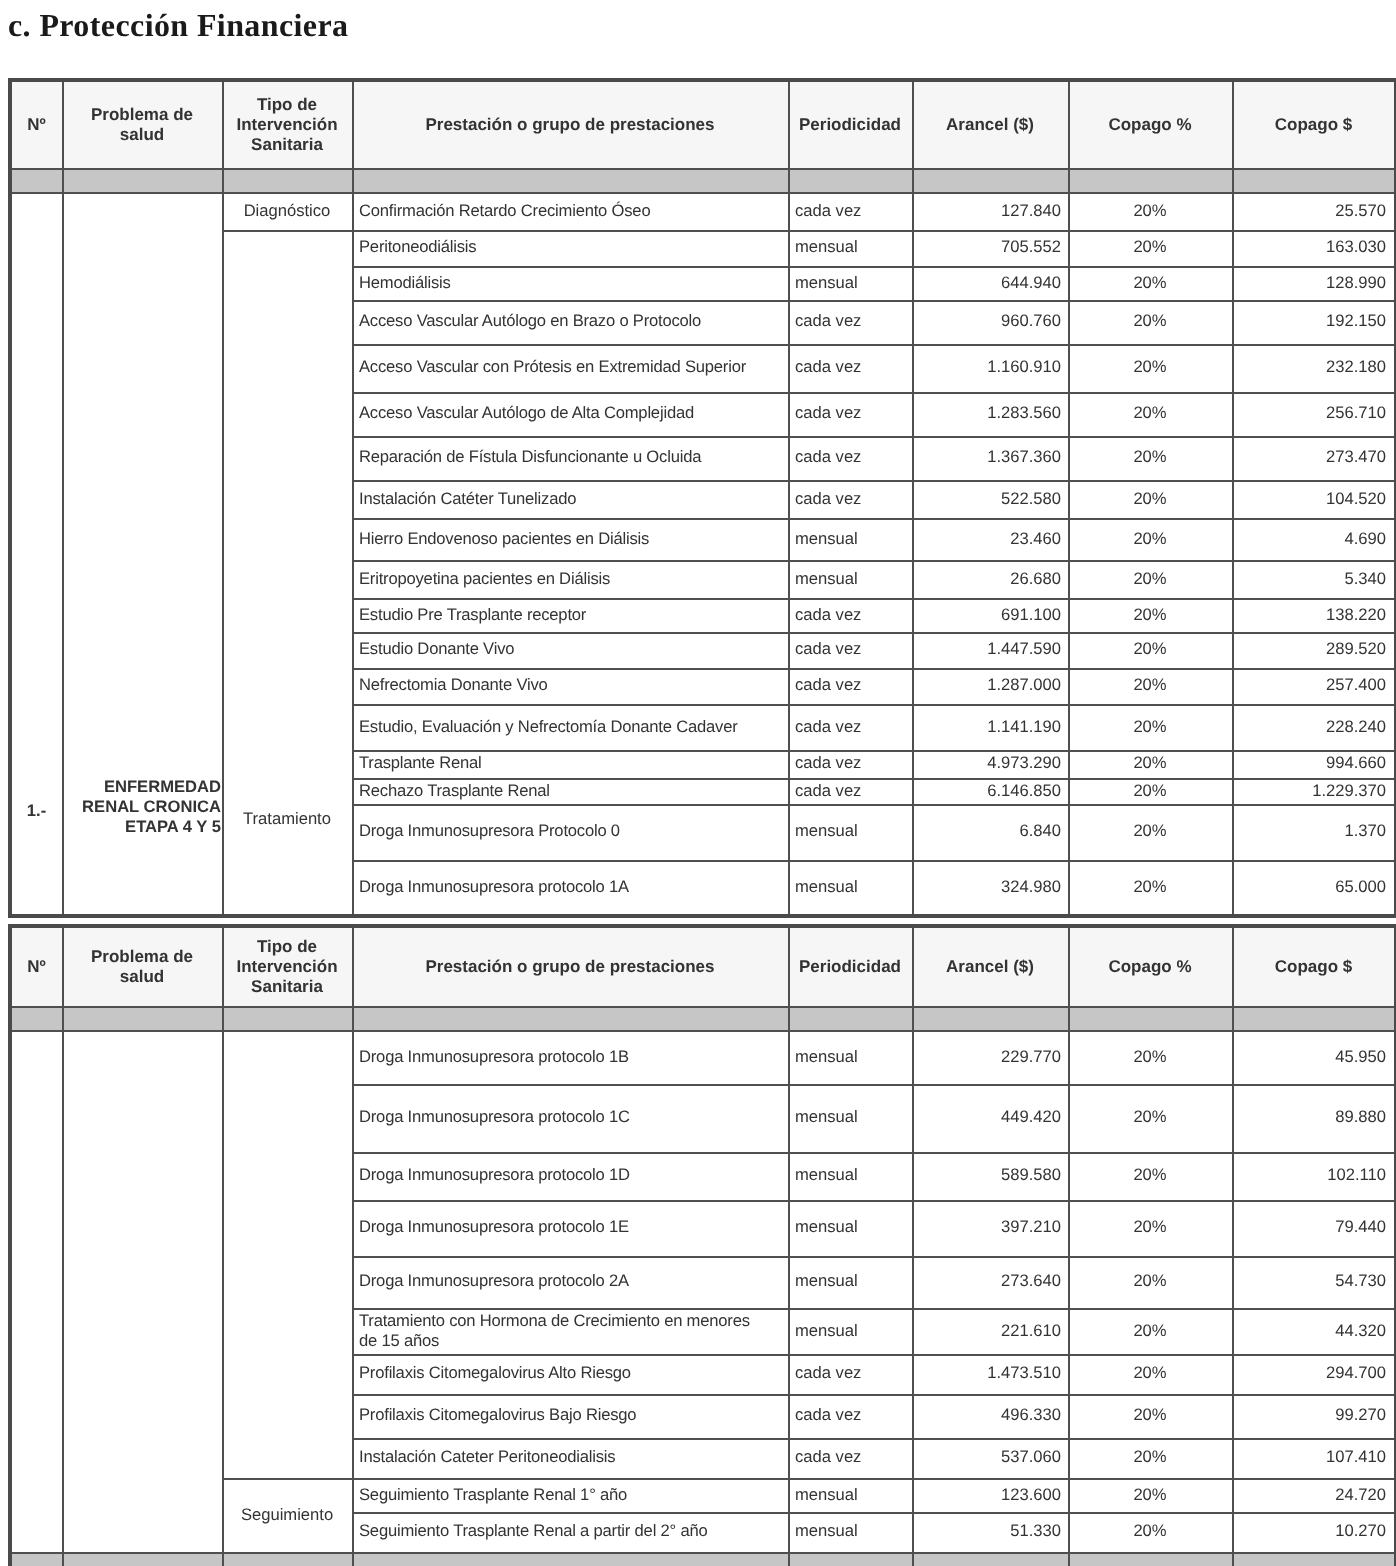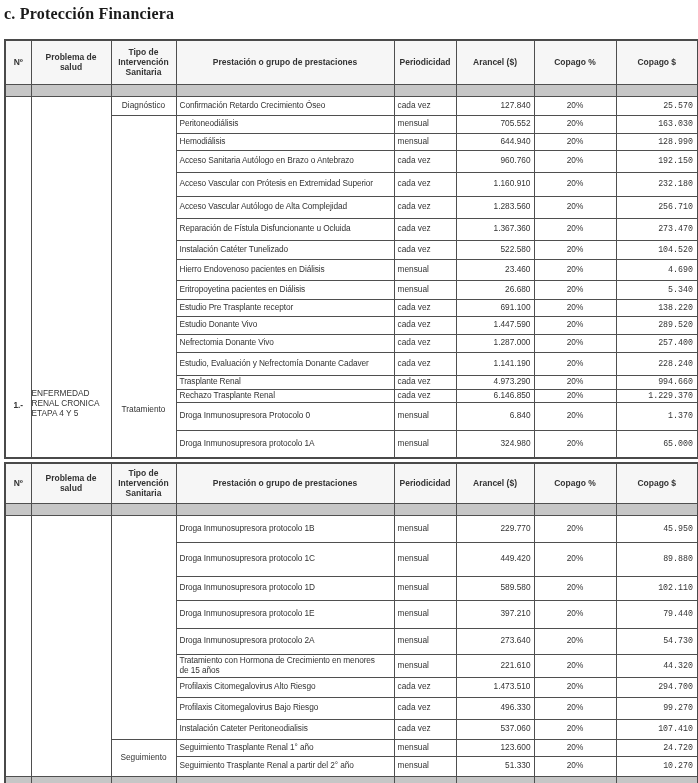--- a/index.html
+++ b/index.html
@@ -46,27 +46,27 @@
     padding: 2px 2px;
     color: #333333;
   }
   .first thead tr { height: 44px; }
   .second thead tr { height: 40px; }
 
   tr.sep-row { height: 12px; }
   tr.sep-row td { background: #c6c6c6; padding: 0; }
 
   td.c-num   { text-align: center; font-weight: bold; }
-  td.c-prob  { text-align: left; font-weight: normal; padding: 1px 0; }
+  td.c-prob  { text-align: right; font-weight: bold; padding: 1px 0; }
   td.c-tipo  { text-align: center; padding: 1px 2px; }
   td.c-prest { text-align: left;  padding: 1px 8px 1px 3px; letter-spacing: -0.1px; }
   td.c-per   { text-align: left;  padding: 1px 2px 1px 3px; margin-top: 47px; }
   td.c-ara   { text-align: right; padding: 1px 3px; }
   td.c-pct   { text-align: center; padding: 1px 2px; }
-  td.c-cop   { text-align: right; padding: 1px 4px; font-family: Liberation Mono, monospace; }
+  td.c-cop   { text-align: right; padding: 1px 4px; }
 
   td.anchor-bottom-num  { vertical-align: bottom; padding-bottom: 46px; }
   td.anchor-bottom-prob { vertical-align: bottom; padding-bottom: 38px; }
   td.anchor-bottom-tipo { vertical-align: bottom; padding-bottom: 42px; }
 </style>
 </head>
 <body>
 
 <div class="page">
 
@@ -125,21 +125,21 @@
           <td class="c-cop">163.030</td>
         </tr>
         <tr style="height: 17px;">
           <td class="c-prest">Hemodiálisis</td>
           <td class="c-per">mensual</td>
           <td class="c-ara">644.940</td>
           <td class="c-pct">20%</td>
           <td class="c-cop">128.990</td>
         </tr>
         <tr style="height: 22px;">
-          <td class="c-prest">Acceso Sanitaria Autólogo en Brazo o Antebrazo</td>
+          <td class="c-prest">Acceso Vascular Autólogo en Brazo o Protocolo</td>
           <td class="c-per">cada vez</td>
           <td class="c-ara">960.760</td>
           <td class="c-pct">20%</td>
           <td class="c-cop">192.150</td>
         </tr>
         <tr style="height: 24px;">
           <td class="c-prest">Acceso Vascular con Prótesis en Extremidad Superior</td>
           <td class="c-per">cada vez</td>
           <td class="c-ara">1.160.910</td>
           <td class="c-pct">20%</td>

